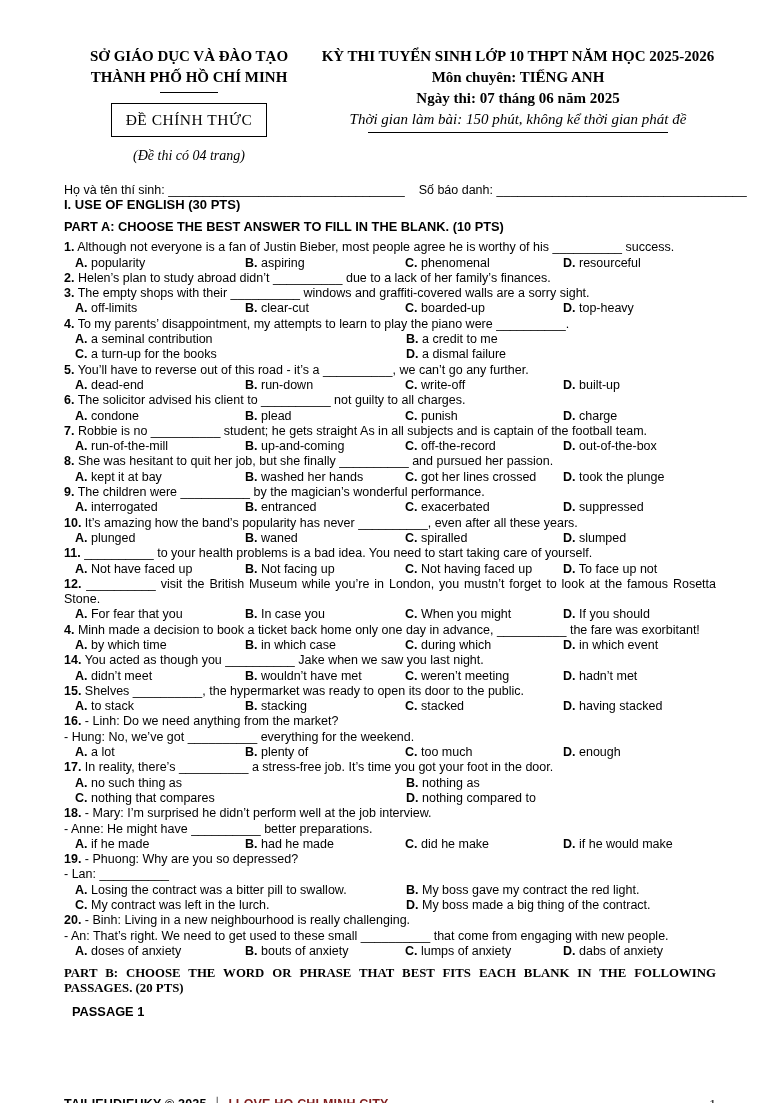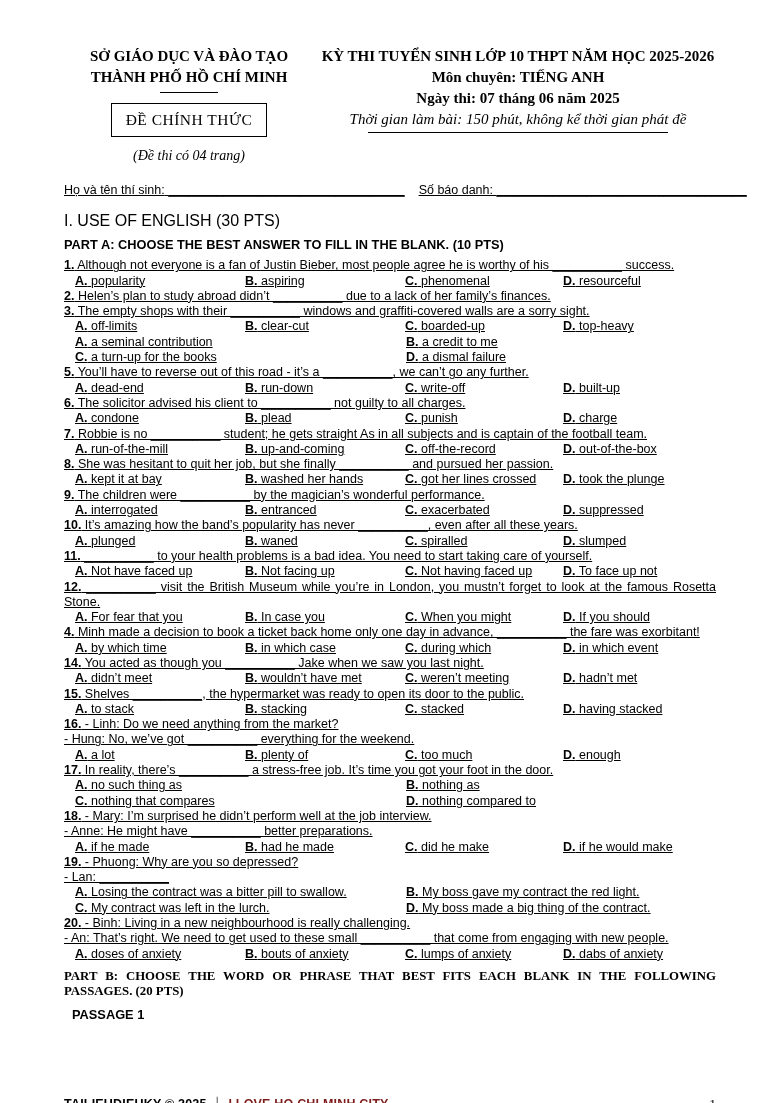--- a/index.html
+++ b/index.html
@@ -42,31 +42,31 @@
     display: inline-block;
     border: 1.5px solid #000;
     padding: 5px 14px;
     font-size: 15.5px;
     letter-spacing: 0.5px;
   }
   .doc-note { font-style: italic; font-size: 14px; margin-top: 9px; }
 
   
   .cand-row { display: flex; margin-top: 18px; font-size: 12.5px; }
-  .cand-group { white-space: nowrap; text-decoration: underline; }
+  .cand-group { white-space: nowrap; }
   .cand-group + .cand-group { margin-left: 14px; }
   .blank-line { letter-spacing: 0; }
 
   
-  .sec-title { font-weight: normal; margin: 15px 0 0 0; font-size: 16px; }
+  .sec-title { font-weight: bold; margin: 0 0 0 0; font-size: 13px; }
   .part-title { font-weight: bold; margin: 7px 0 0 0; font-size: 12.8px; }
   .justify { text-align: justify; font-family: Liberation Serif, serif; }
 
   
-  .questions { margin-top: 6px; line-height: 15.3px; text-decoration: underline; }
+  .questions { margin-top: 6px; line-height: 15.3px; }
   .question { margin: 0; }
   .stem { margin: 0; text-align: justify; }
   .qnum { font-weight: bold; }
   .options { display: grid; margin-left: 11px; }
   .cols4 { grid-template-columns: 170px 160px 158px auto; }
   .cols2 { grid-template-columns: 331px auto; }
   .opt { white-space: nowrap; }
   .opt b { font-weight: bold; }
 
   .passage-label { font-weight: bold; margin: 8px 0 0 0; font-size: 12.8px; padding-left: 8px; }
@@ -143,20 +143,21 @@
     <p class="stem"><b class="qnum">3.</b><span class="stem-text"> The empty shops with their __________ windows and graffiti-covered walls are a sorry sight.</span></p>
     <div class="options cols4">
           <div class="opt"><b>A.</b><span> off-limits</span></div>
           <div class="opt"><b>B.</b><span> clear-cut</span></div>
           <div class="opt"><b>C.</b><span> boarded-up</span></div>
           <div class="opt"><b>D.</b><span> top-heavy</span></div>
         </div>
   </div>
 
   <div class="question">
+    <p class="stem"><b class="qnum">4.</b><span class="stem-text"> To my parents’ disappointment, my attempts to learn to play the piano were __________.</span></p>
     <div class="options cols2">
           <div class="opt"><b>A.</b><span> a seminal contribution</span></div>
           <div class="opt"><b>B.</b><span> a credit to me</span></div>
           <div class="opt"><b>C.</b><span> a turn-up for the books</span></div>
           <div class="opt"><b>D.</b><span> a dismal failure</span></div>
         </div>
   </div>
 
   <div class="question">
     <p class="stem"><b class="qnum">5.</b><span class="stem-text"> You’ll have to reverse out of this road - it’s a __________, we can’t go any further.</span></p>

